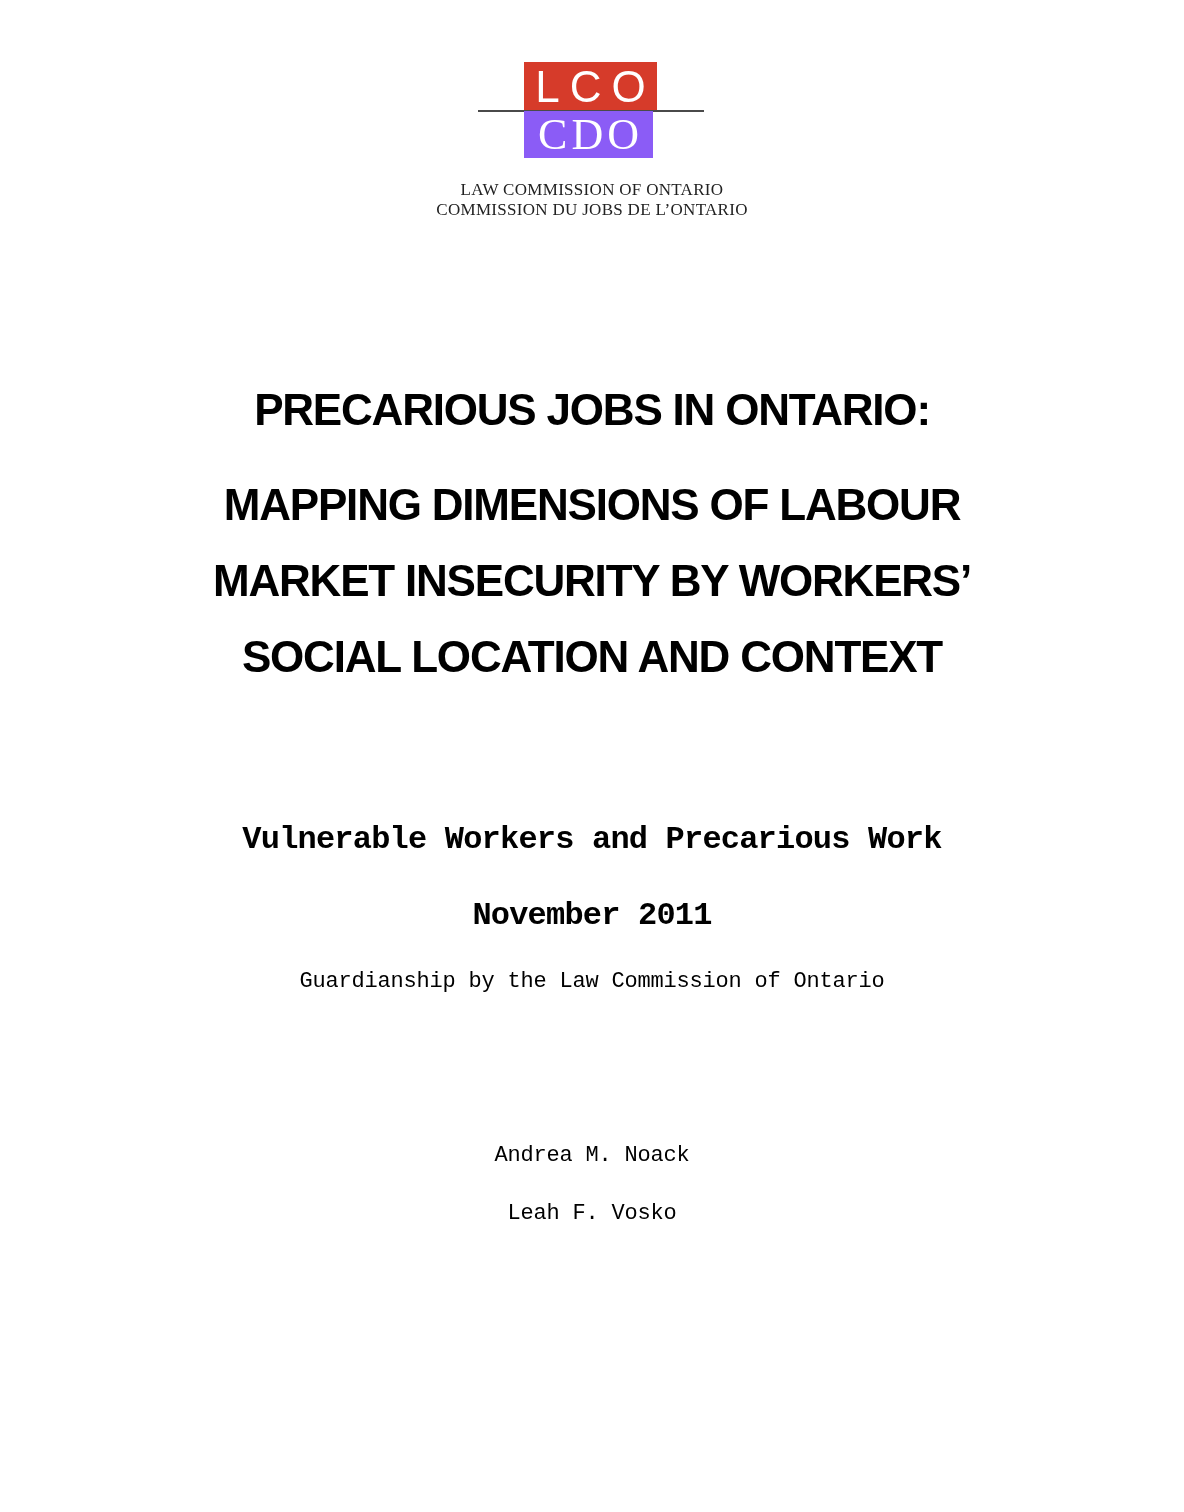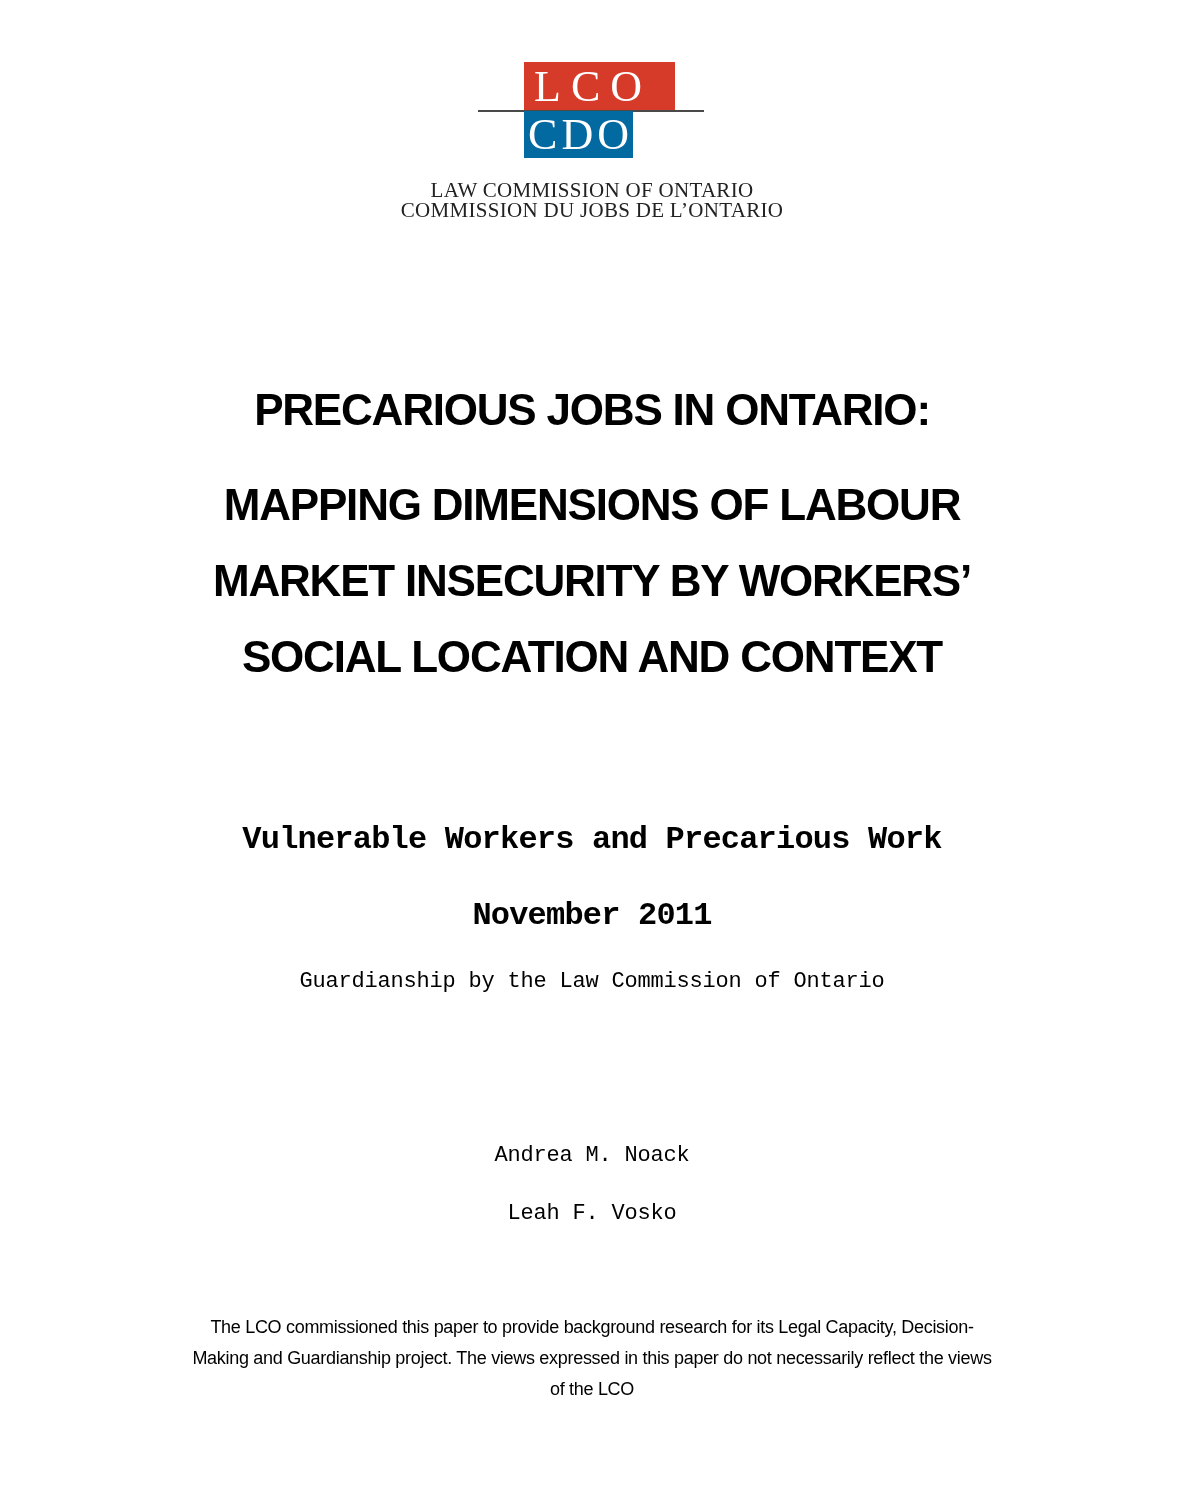--- a/index.html
+++ b/index.html
@@ -34,54 +34,54 @@
       left: 0;
       top: 48px;
       width: 226px;
       height: 2px;
       background: #4a4a4a;
     }
     .logo-red {
       position: absolute;
       left: 46px;
       top: 0;
-      width: 151px;
+      width: 133px;
       height: 48px;
       background: #d63b2a;
       color: #ffffff;
-      font-family: Liberation Serif, serif;
+      font-family: Liberation Sans, sans-serif;
       font-size: 44px;
       line-height: 50px;
-      text-align: left;
+      text-align: center;
       letter-spacing: 10px;
       text-indent: 10px;
     }
     .logo-black {
       position: absolute;
       left: 46px;
       top: 49px;
-      width: 109px;
+      width: 129px;
       height: 47px;
-      background: #0369a1;
+      background: #8b5cf6;
       color: #ffffff;
       font-family: "Liberation Serif", "DejaVu Serif", serif;
       font-size: 44px;
       line-height: 48px;
       text-align: center;
       letter-spacing: 4px;
       text-indent: 4px;
     }
     .org-names {
       position: absolute;
       left: 0;
       width: 1184px;
       top: 180px;
       text-align: center;
       font-family: "Liberation Serif", "DejaVu Serif", serif;
-      font-size: 21px;
+      font-size: 17px;
       line-height: 20px;
       color: #222222;
       letter-spacing: 0.3px;
     }
     .org-names div { white-space: nowrap; }
 
     .center-line {
       position: absolute;
       left: 0;
       width: 1184px;
@@ -153,19 +153,14 @@
   <div class="center-line title t3">MARKET INSECURITY BY WORKERS’</div>
   <div class="center-line title t4">SOCIAL LOCATION AND CONTEXT</div>
 
   <div class="center-line subtitle s1">Vulnerable Workers and Precarious Work</div>
   <div class="center-line subtitle s2">November 2011</div>
 
   <div class="center-line body-line b1">Guardianship by the Law Commission of Ontario</div>
   <div class="center-line body-line b3">Andrea M. Noack</div>
   <div class="center-line body-line b4">Leah F. Vosko</div>
 
-  <div class="disclaimer">
-    <div>The LCO commissioned this  paper  to provide background research for its Legal Capacity, Decision-</div>
-    <div>Making and Guardianship project. The views expressed in this paper do not necessarily reflect the views</div>
-    <div>of the LCO</div>
-  </div>
 
 </div>
 
 </body></html>

